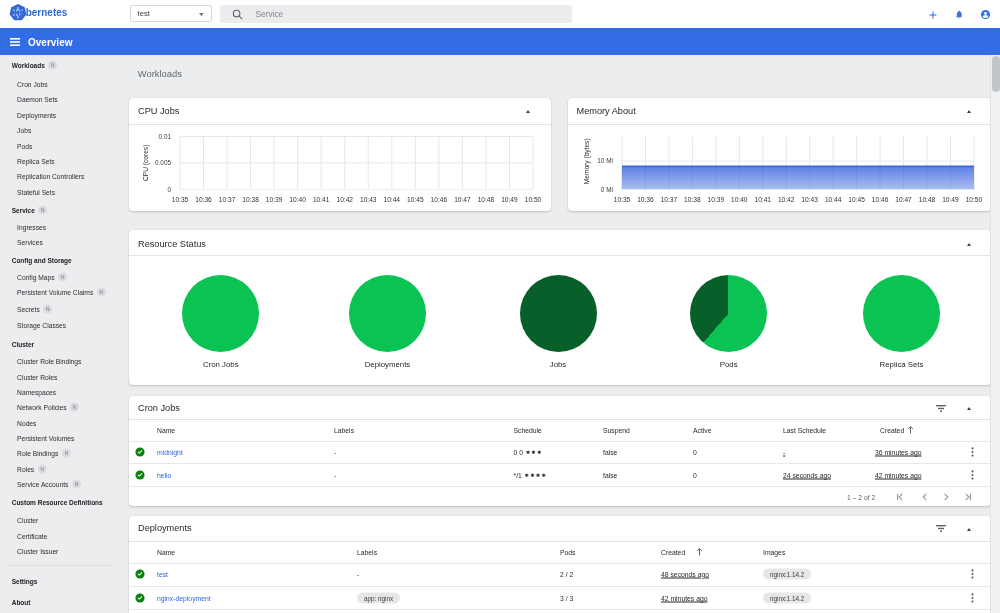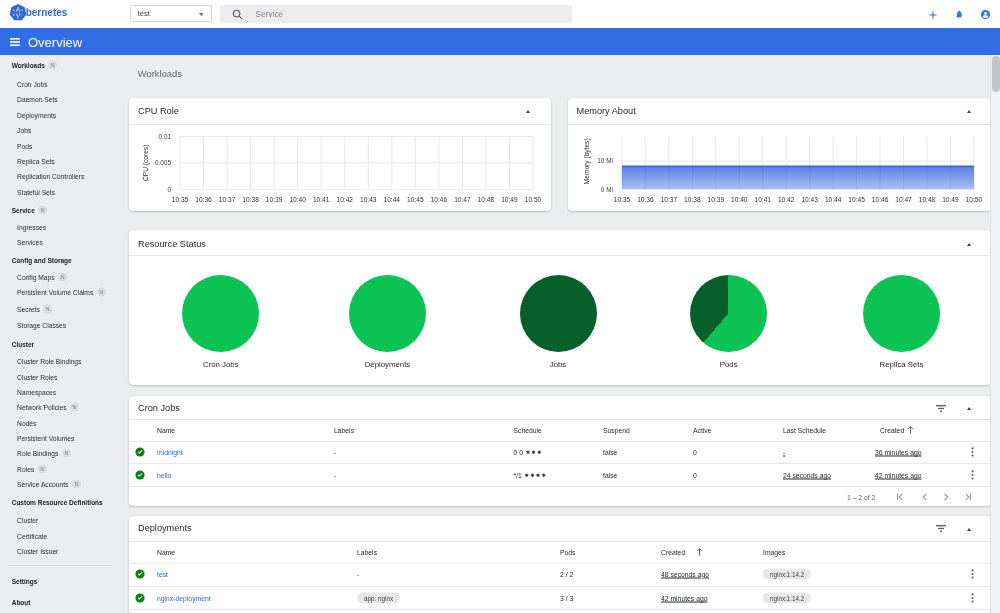--- a/index.html
+++ b/index.html
@@ -55,21 +55,21 @@
   </svg>
 <svg class="a" style="left:979.5px;top:9px" width="11" height="11" viewBox="0 0 24 24">
     <path fill="#3a73e3" d="M12 2C6.5 2 2 6.5 2 12s4.5 10 10 10 10-4.5 10-10S17.5 2 12 2zm0 4.6c1.7 0 3 1.3 3 3s-1.3 3-3 3-3-1.3-3-3 1.3-3 3-3zm0 13.2c-2.5 0-4.7-1.2-6.1-3.1.1-2 4.1-3.1 6.1-3.1s6 1.1 6.1 3.1c-1.4 1.9-3.6 3.1-6.1 3.1z"></path>
   </svg>
 <div class="a" style="left:0;top:28px;width:1000px;height:27px;background:#326de6;box-shadow:0 2px 3px rgba(0,0,0,.25)">
 <svg class="a" style="left:10px;top:9.5px" width="10" height="8">
       <rect x="0" y="0" width="10" height="1.6" fill="#fff"></rect>
       <rect x="0" y="3.2" width="10" height="1.6" fill="#fff"></rect>
       <rect x="0" y="6.4" width="10" height="1.6" fill="#fff"></rect>
     </svg>
-<span class="a" style="left:28px;top:50%;transform:translateY(-50%);font-size:13px;font-weight:normal;color:#fff">Overview</span>
+<span class="a" style="left:28px;top:50%;transform:translateY(-50%);font-size:10px;font-weight:bold;color:#fff">Overview</span>
 </div>
 <div class="a" style="left:0;top:55px;width:1000px;height:558px;background:#ecedef"></div>
 <div class="ni nh" style="left:11.7px;top:64.6px">Workloads<span class="badge">N</span></div>
 <div class="ni" style="left:17.1px;top:83.9px">Cron Jobs</div>
 <div class="ni" style="left:17.1px;top:99.3px">Daemon Sets</div>
 <div class="ni" style="left:17.1px;top:114.7px">Deployments</div>
 <div class="ni" style="left:17.1px;top:130.1px">Jobs</div>
 <div class="ni" style="left:17.1px;top:145.5px">Pods</div>
 <div class="ni" style="left:17.1px;top:160.9px">Replica Sets</div>
 <div class="ni" style="left:17.1px;top:176.3px">Replication Controllers</div>
@@ -94,21 +94,21 @@
 <div class="ni" style="left:17.1px;top:483.8px">Service Accounts<span class="badge">N</span></div>
 <div class="ni nh" style="left:11.7px;top:502.3px">Custom Resource Definitions</div>
 <div class="ni" style="left:17.1px;top:520.2px">Cluster</div>
 <div class="ni" style="left:17.1px;top:535.5px">Certificate</div>
 <div class="ni" style="left:17.1px;top:550.8px">Cluster Issuer</div>
 <div class="ni nh" style="left:11.7px;top:580.7px">Settings</div>
 <div class="ni nh" style="left:11.7px;top:601.8px">About</div>
 <div class="a" style="left:8px;top:565px;width:104px;height:1px;background:#dcdee0"></div>
 <div class="a vc" style="left:137.8px;top:72.5px;font-size:9.4px;color:#63686c">Workloads</div>
 <div class="card" style="left:129px;top:98px;width:422px;height:113px"></div>
-<div class="a vc ctitle" style="left:138px;top:110.5px">CPU Role</div>
+<div class="a vc ctitle" style="left:138px;top:110.5px">CPU Jobs</div>
 <div class="a" style="left:526px;top:110.3px;width:0;height:0;border-left:2.6px solid transparent;border-right:2.6px solid transparent;border-bottom:3px solid #3c4043"></div>
 <div class="cdiv" style="left:129px;width:422px;top:124px"></div>
 <svg class="a" style="left:129px;top:124px" width="422" height="87">
     <line x1="51.00" y1="12.5" x2="51.00" y2="65.4" stroke="#e7e7e7" stroke-width="1"></line>
     <line x1="74.53" y1="12.5" x2="74.53" y2="65.4" stroke="#e7e7e7" stroke-width="1"></line>
     <line x1="98.07" y1="12.5" x2="98.07" y2="65.4" stroke="#e7e7e7" stroke-width="1"></line>
     <line x1="121.60" y1="12.5" x2="121.60" y2="65.4" stroke="#e7e7e7" stroke-width="1"></line>
     <line x1="145.13" y1="12.5" x2="145.13" y2="65.4" stroke="#e7e7e7" stroke-width="1"></line>
     <line x1="168.67" y1="12.5" x2="168.67" y2="65.4" stroke="#e7e7e7" stroke-width="1"></line>
     <line x1="192.20" y1="12.5" x2="192.20" y2="65.4" stroke="#e7e7e7" stroke-width="1"></line>

